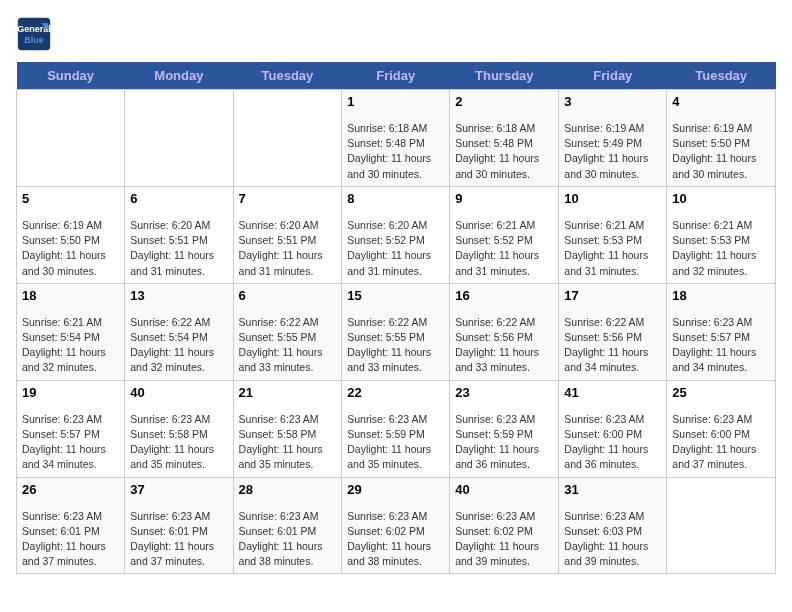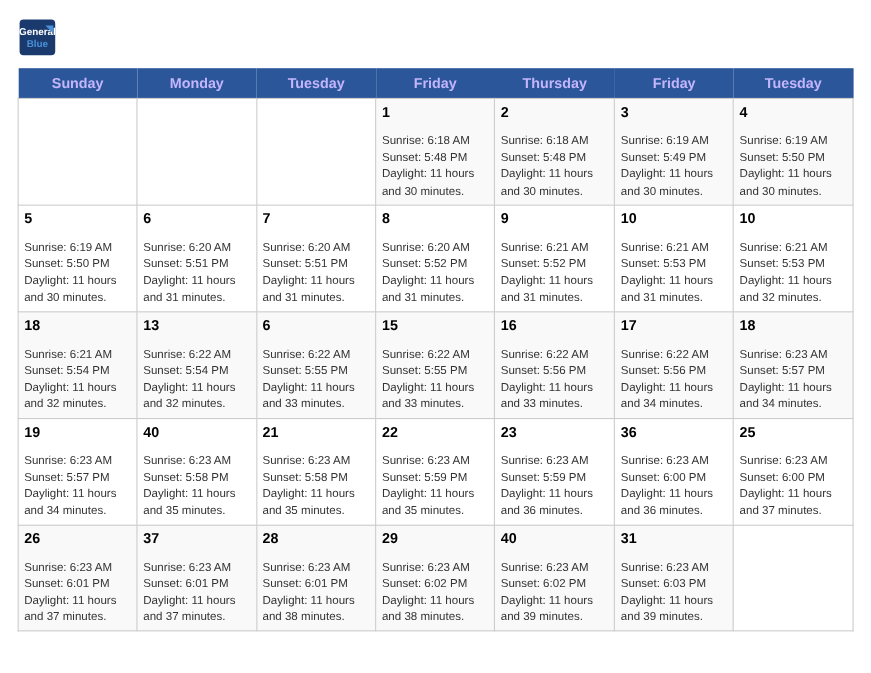--- a/index.html
+++ b/index.html
@@ -218,21 +218,21 @@
         </td>
         <td>
           <div class="day-num">22</div>
           <div class="day-info">Sunrise: 6:23 AM<br>Sunset: 5:59 PM<br>Daylight: 11 hours<br>and 35 minutes.</div>
         </td>
         <td>
           <div class="day-num">23</div>
           <div class="day-info">Sunrise: 6:23 AM<br>Sunset: 5:59 PM<br>Daylight: 11 hours<br>and 36 minutes.</div>
         </td>
         <td>
-          <div class="day-num">36</div>
+          <div class="day-num">41</div>
           <div class="day-info">Sunrise: 6:23 AM<br>Sunset: 6:00 PM<br>Daylight: 11 hours<br>and 36 minutes.</div>
         </td>
         <td>
           <div class="day-num">25</div>
           <div class="day-info">Sunrise: 6:23 AM<br>Sunset: 6:00 PM<br>Daylight: 11 hours<br>and 37 minutes.</div>
         </td>
       </tr>
       <tr>
         <td>
           <div class="day-num">26</div>

